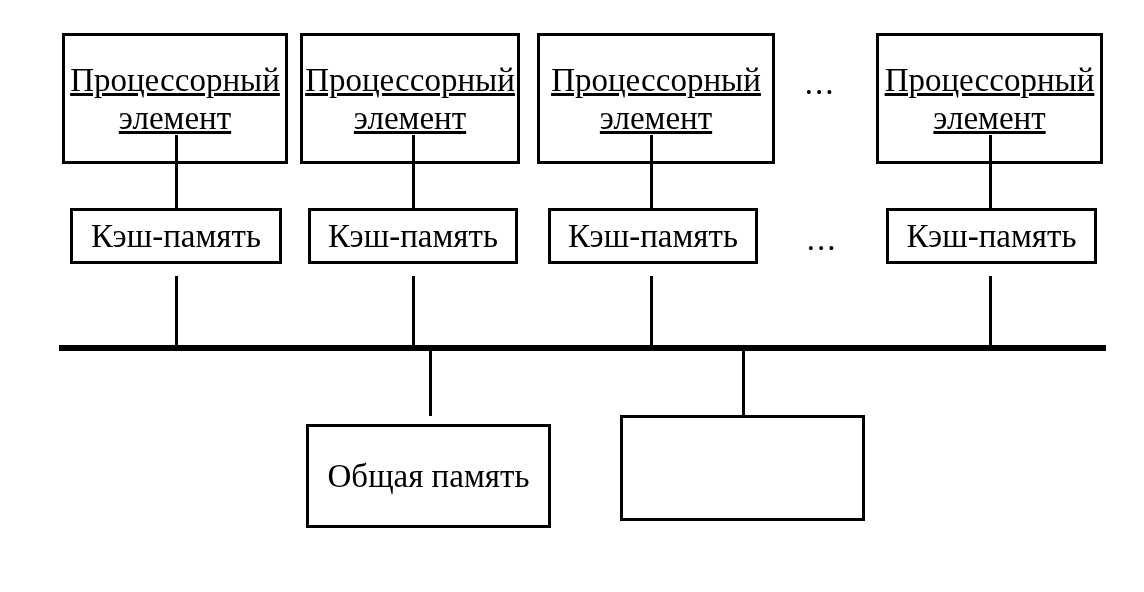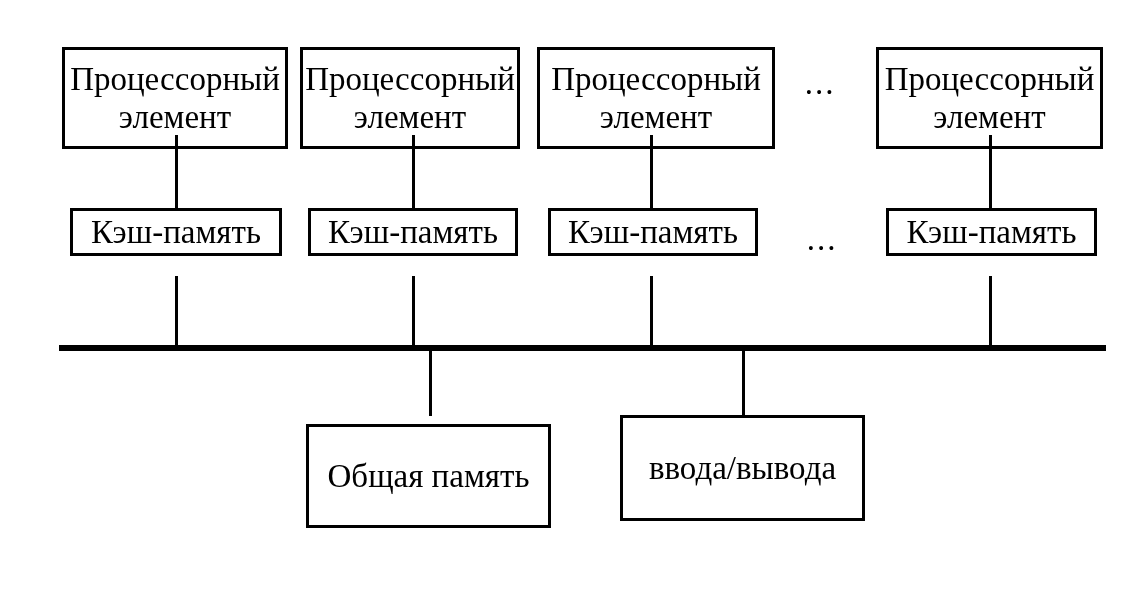--- a/index.html
+++ b/index.html
@@ -48,28 +48,28 @@
     letter-spacing: 2px;
   }
   .bus-label {
     position: absolute;
     font-size: 34px;
     line-height: 38px;
     white-space: nowrap;
   }
 
   
-  .pe { top: 47px; height: 102px; }
+  .pe { top: 33px; height: 131px; text-decoration: underline; }
   .pe1 { left: 62px;  width: 226px; }
   .pe2 { left: 300px; width: 220px; }
   .pe3 { left: 537px; width: 238px; }
   .pe4 { left: 876px; width: 227px; }
 
   
-  .cache { top: 208px; height: 48px; }
+  .cache { top: 208px; height: 56px; }
   .c1 { left: 70px;  width: 212px; }
   .c2 { left: 308px; width: 210px; }
   .c3 { left: 548px; width: 210px; }
   .c4 { left: 886px; width: 211px; }
 
   
   .pc { top: 135px; height: 73px; }
   
   .cb { top: 276px; height: 69px; }
   .x1 { left: 175px; }
@@ -132,16 +132,15 @@
 
   <div class="bus" style="left:59px; top:345px; width:1047px;"></div>
 
   <div class="vline bm"></div>
   <div class="vline bi"></div>
 
   <div class="box mem">
     <span>Общая память</span>
   </div>
   <div class="box io">
-    <span>ввода/вывода</span>
   </div>
 
 </div>
 
 </body></html>

